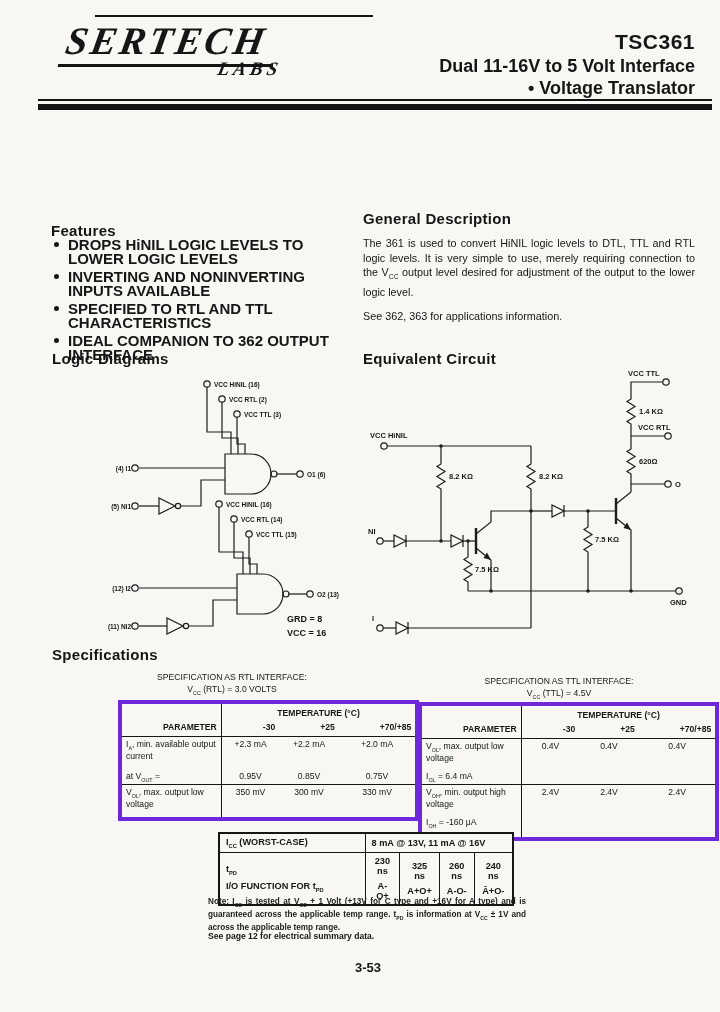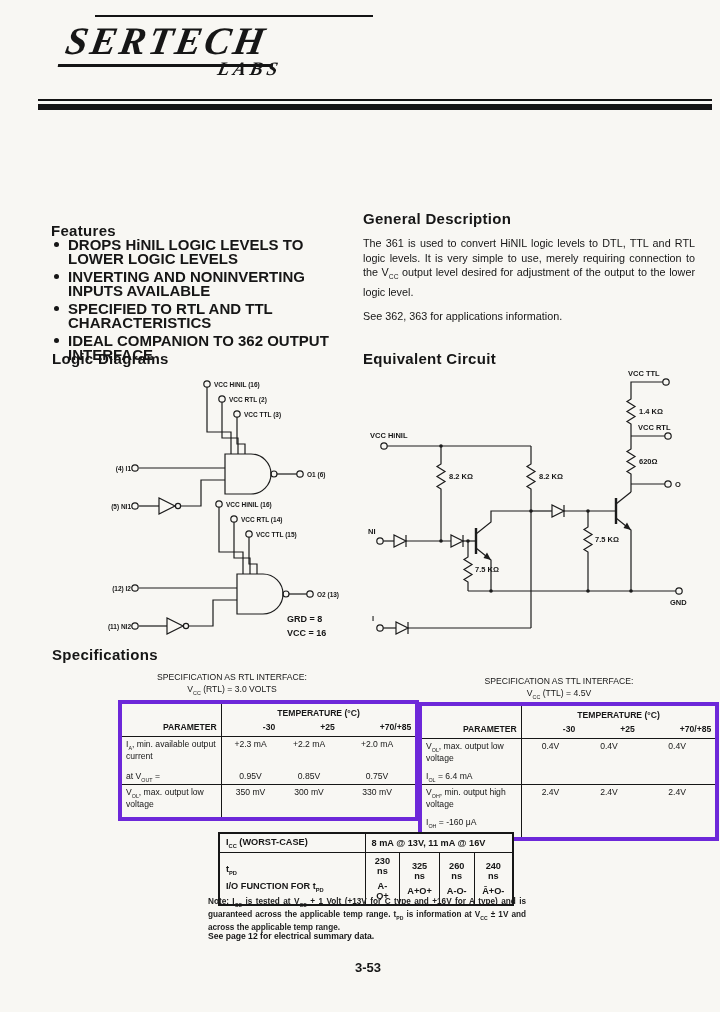--- a/index.html
+++ b/index.html
@@ -79,20 +79,25 @@
   .page-num { position:absolute; left:8px; top:960px; width:720px; text-align:center; font-size:13px; font-weight:bold; }
 </style>
 </head>
 <body>
 
 <div class="page">
 
   <div class="logo-line" style="left:95px; top:15px; width:278px; height:2px;"></div>
   <div class="logo-script">SERTECH</div>
   <div class="logo-labs">LABS</div>
+  <div class="title-block">
+    <div class="part-number">TSC361</div>
+    <div class="title-l1">Dual 11-16V to 5 Volt Interface</div>
+    <div class="title-l2">• Voltage Translator</div>
+  </div>
   <div class="rule-thin"></div>
   <div class="rule-thick"></div>
 
   <div class="sec-head" style="left:51px; top:210px;margin-top:12px;">Features</div>
   <div class="features-list">
     <div class="feat-item">
         <span class="dot"></span>
         <span>DROPS HiNIL LOGIC LEVELS TO LOWER LOGIC LEVELS</span>
       </div>
     <div class="feat-item">

